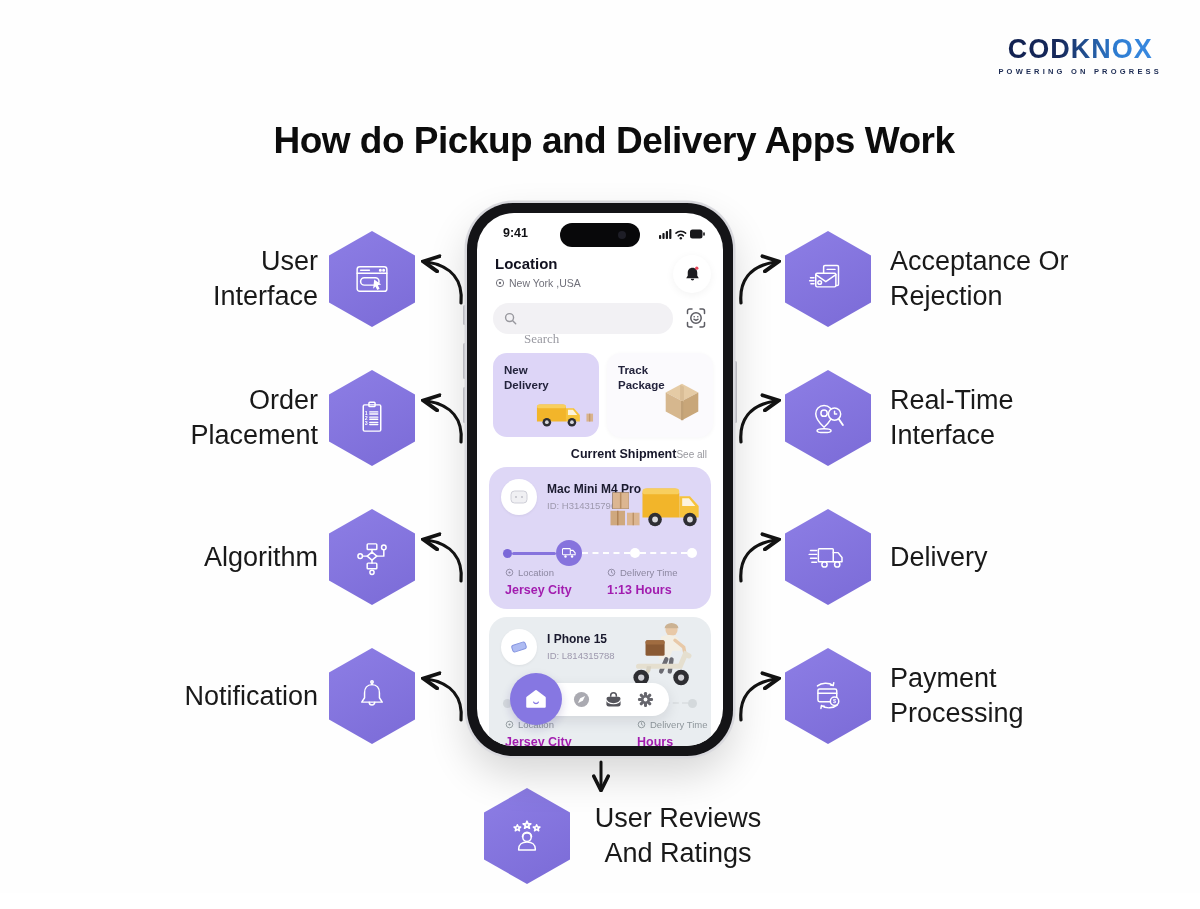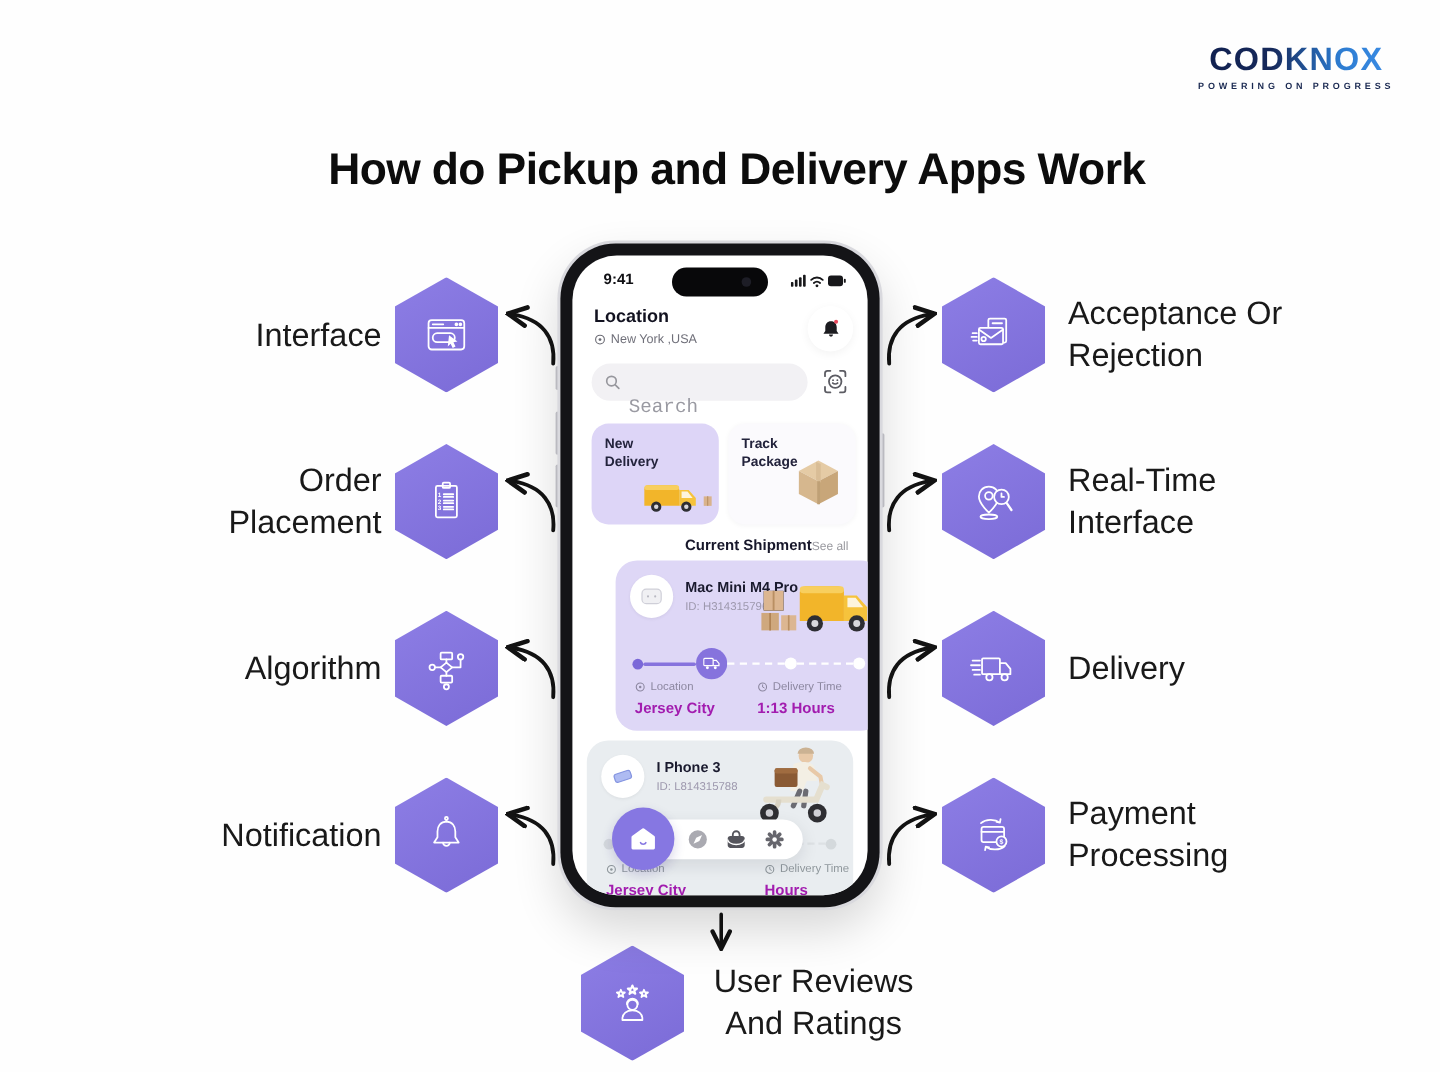--- a/index.html
+++ b/index.html
@@ -45,37 +45,37 @@
   .status-icons { position:absolute; top:15px; right:18px; }
 
   .loc-title { position:absolute; top:42px; left:18px; font-size:15px; font-weight:700; color:#121220; }
   .loc-row { position:absolute; top:64px; left:18px; display:flex; align-items:center; gap:4px;
     font-size:10.5px; color:#70707a; }
   .bell-wrap { position:absolute; top:42px; right:12px; width:38px; height:38px; border-radius:50%;
     background:#fff; box-shadow:0 2px 8px rgba(0,0,0,.05); display:flex; align-items:center; justify-content:center; }
 
   .search-bar { position:absolute; top:90px; left:16px; width:180px; height:31px; background:#f2f1f4;
     border-radius:16px; display:flex; align-items:center; padding:0 11px; gap:7px; }
-  .search-bar input { border:none; outline:none; background:transparent; font-size:16px; color:#55555e; width:120px;
-    font-family:Liberation Mono, monospace;margin-top:40px; }
+  .search-bar input { border:none; outline:none; background:transparent; font-size:13px; color:#55555e; width:120px;
+    font-family:Liberation Serif, serif;margin-top:40px; }
   .search-bar input::placeholder { color:#9a9aa2; }
   .scan-wrap { position:absolute; top:93px; right:15px; }
 
   .quick-card { position:absolute; top:140px; width:106px; height:84px; border-radius:14px; overflow:hidden; }
   .quick-card .ql { position:absolute; top:10px; left:11px; font-size:11.5px; font-weight:700; color:#23233c; line-height:1.3; width:62px; }
   .qc-1 { left:16px; background:#ddd5f7; }
   .qc-2 { left:130px; background:#fbfafd; box-shadow:0 1px 4px rgba(20,20,40,.04); }
   .qc-art { position:absolute; }
 
   .ship-head { position:absolute; top:234px; left:16px; right:16px; display:flex; justify-content:flex-end; align-items:baseline; }
   .ship-title { font-size:12.5px; font-weight:700; color:#17172a; }
   .see-all { font-size:10px; color:#98989e; }
 
   .ship-card { position:absolute; left:12px; width:222px; border-radius:18px; }
-  .card-mac { top:254px; height:142px; background:#ded7f6;margin-left:24px; }
+  .card-mac { top:254px; height:142px; background:#ded7f6; }
   .card-iphone { top:404px; height:150px; background:#e9edf0; }
   .avatar { position:absolute; top:12px; left:12px; width:36px; height:36px; border-radius:50%; background:#fff;
     display:flex; align-items:center; justify-content:center; box-shadow:0 1px 3px rgba(0,0,0,.06); }
   .ship-name { position:absolute; top:15px; left:58px; font-size:12px; font-weight:700; color:#1a1a2e; }
   .ship-id { position:absolute; top:33px; left:58px; font-size:9.5px; color:#9d98ad; }
   .ship-art { position:absolute; }
 
   .progress { position:absolute; top:72px; left:14px; right:14px; height:28px; display:flex; align-items:center; }
   .p-dot { width:9px; height:9px; border-radius:50%; background:#7a68d8; }
   .p-solid { width:44px; height:3px; background:#8673dd; border-radius:2px; }
@@ -109,20 +109,21 @@
 <div class="canvas">
 
   <div class="logo">
     <div class="logo-name">CODKNOX</div>
     <div class="logo-tagline">POWERING ON PROGRESS</div>
   </div>
 
   <h1 class="title">How do Pickup and Delivery Apps Work</h1>
 
   <div class="step-label label-left" style="top:243px">
+    <span>User</span>
       <span>Interface</span>
   </div>
   <div class="hex" style="left:329px;top:231px">
     <svg viewBox="0 0 48 48">
       <g class="hexstroke">
         <rect x="7" y="10" width="34" height="28" rx="3"></rect>
         <line x1="7" y1="17.5" x2="41" y2="17.5"></line>
         <line x1="11" y1="14" x2="21" y2="14"></line>
         <circle cx="33.5" cy="14" r="0.9"></circle>
           <circle cx="37.3" cy="14" r="0.9"></circle>
@@ -507,21 +508,21 @@
           <div class="foot-val">1:13 Hours</div>
         </div>
       </div>
 
       <div class="ship-card card-iphone">
         <div class="avatar">
           <svg width="22" height="22" viewBox="0 0 22 22">
             <rect x="4" y="7.5" width="14" height="7" rx="2" fill="#aebbf2" stroke="#8494e0" stroke-width="1" transform="rotate(-18 11 11)"></rect>
           </svg>
         </div>
-        <div class="ship-name">I Phone 3</div>
+        <div class="ship-name">I Phone 15</div>
         <div class="ship-id">ID: L814315788</div>
         <svg class="ship-art" style="right:10px;top:2px" width="78" height="72" viewBox="0 0 90 82">
           <circle cx="56" cy="12" r="7" fill="#e8c9a8"></circle>
           <path d="M48,10 a8,6 0 0 1 16,0 z" fill="#cbb293"></path>
           <path d="M44,20 c6,-3 16,-3 20,2 l3,14 h-10 l-4,10 h-12 z" fill="#f3efe4"></path>
           <rect x="26" y="24" width="22" height="18" rx="2" fill="#8a5a34"></rect>
           <rect x="26" y="24" width="22" height="5" rx="2" fill="#a06c40"></rect>
           <path d="M60,24 l10,8 2,10" stroke="#e8c9a8" stroke-width="4" fill="none" stroke-linecap="round"></path>
           <path d="M50,46 l-6,14 m12,-14 l-2,14" stroke="#6b6b72" stroke-width="5" stroke-linecap="round"></path>
           <path d="M18,54 h48 l6,-14 4,2" stroke="#e5dfcf" stroke-width="6" fill="none" stroke-linecap="round"></path>

